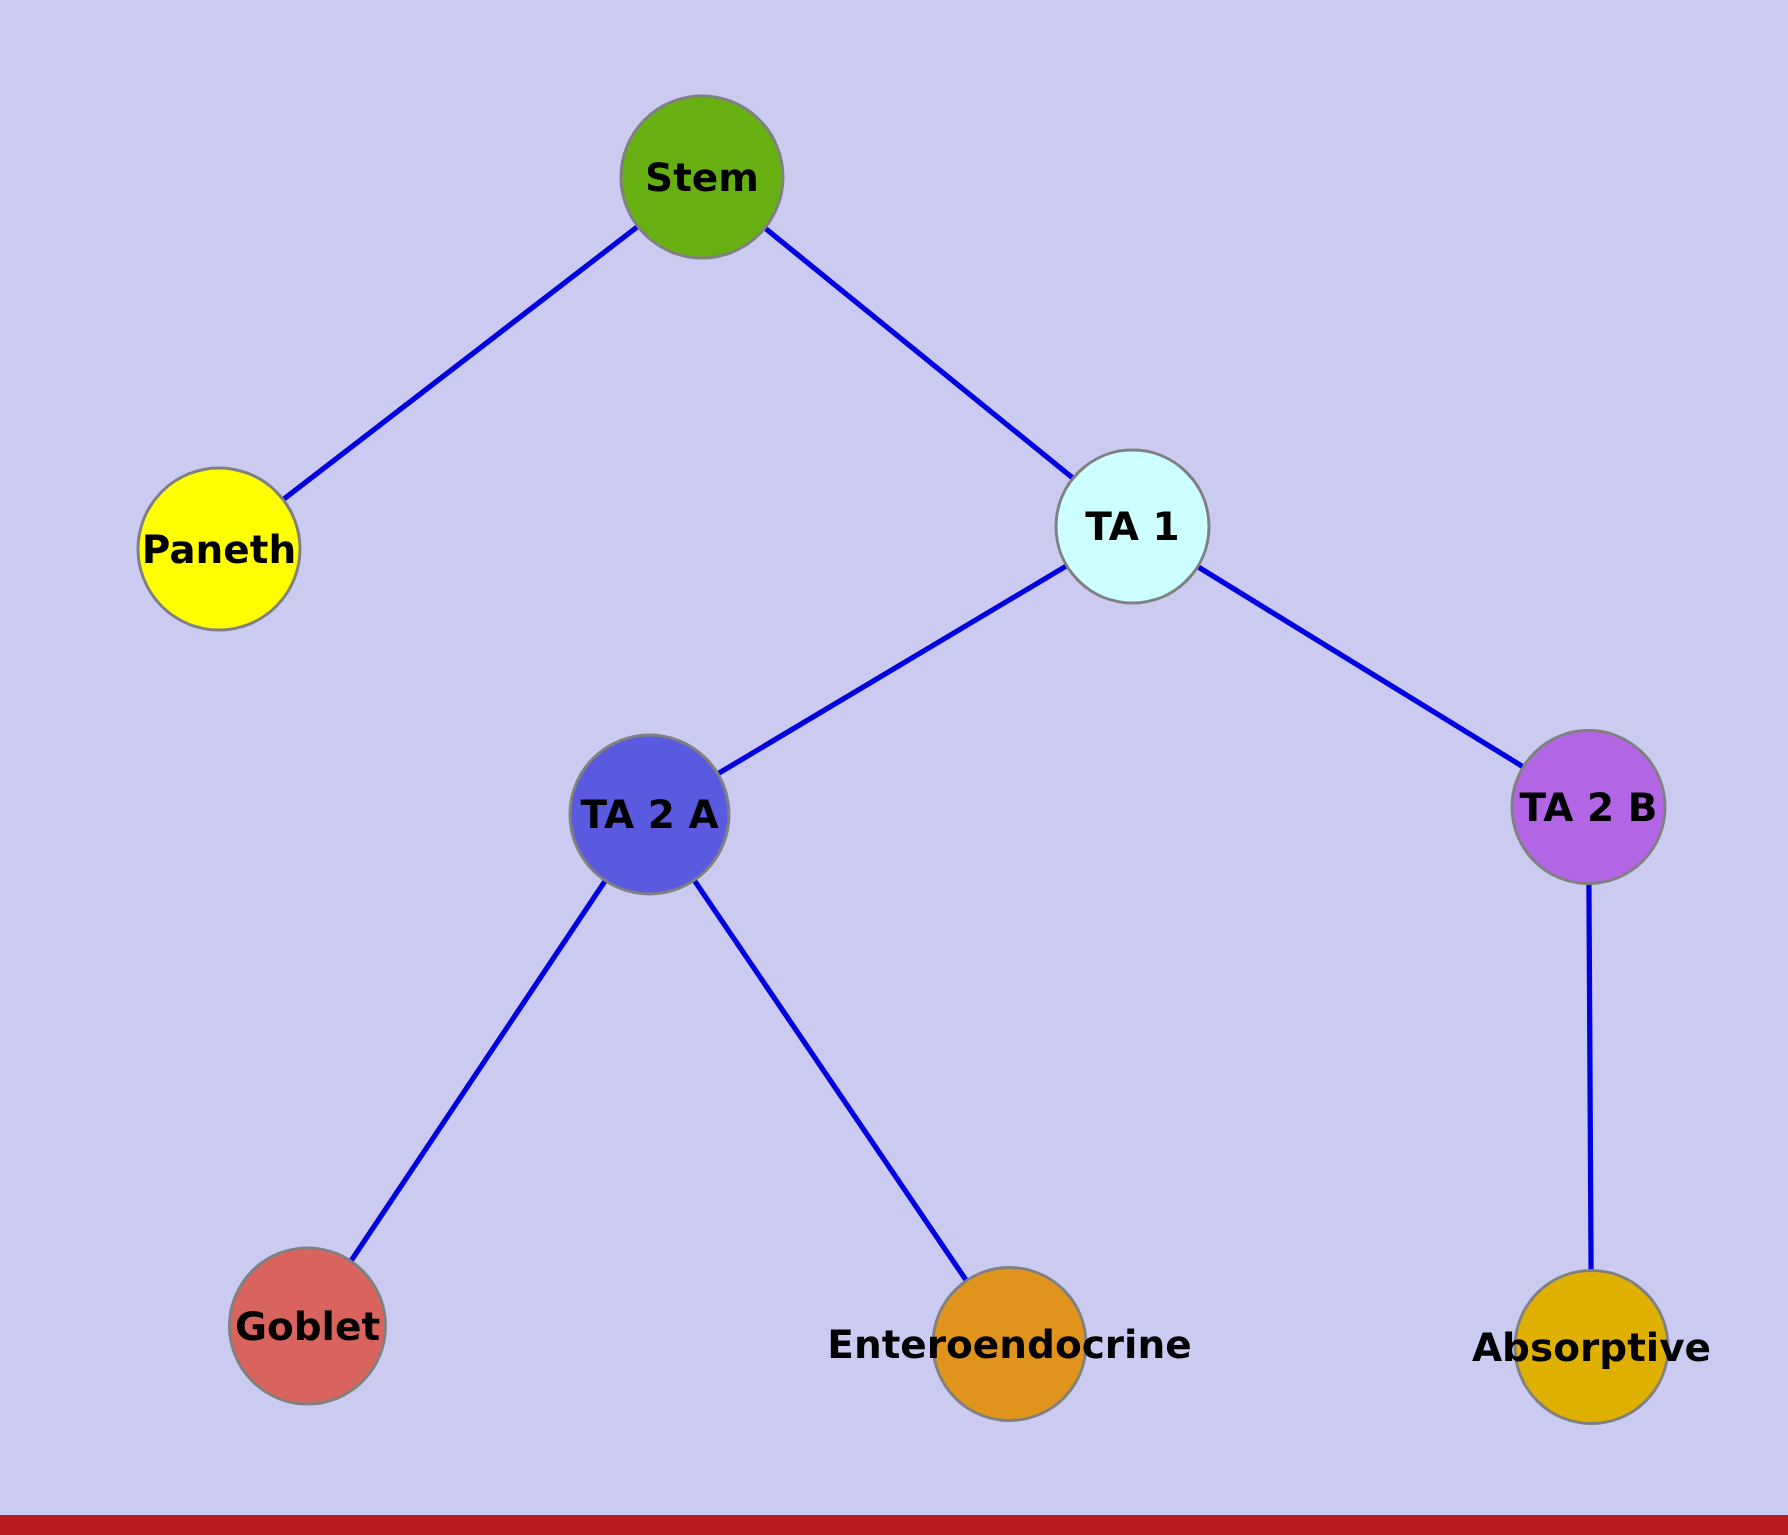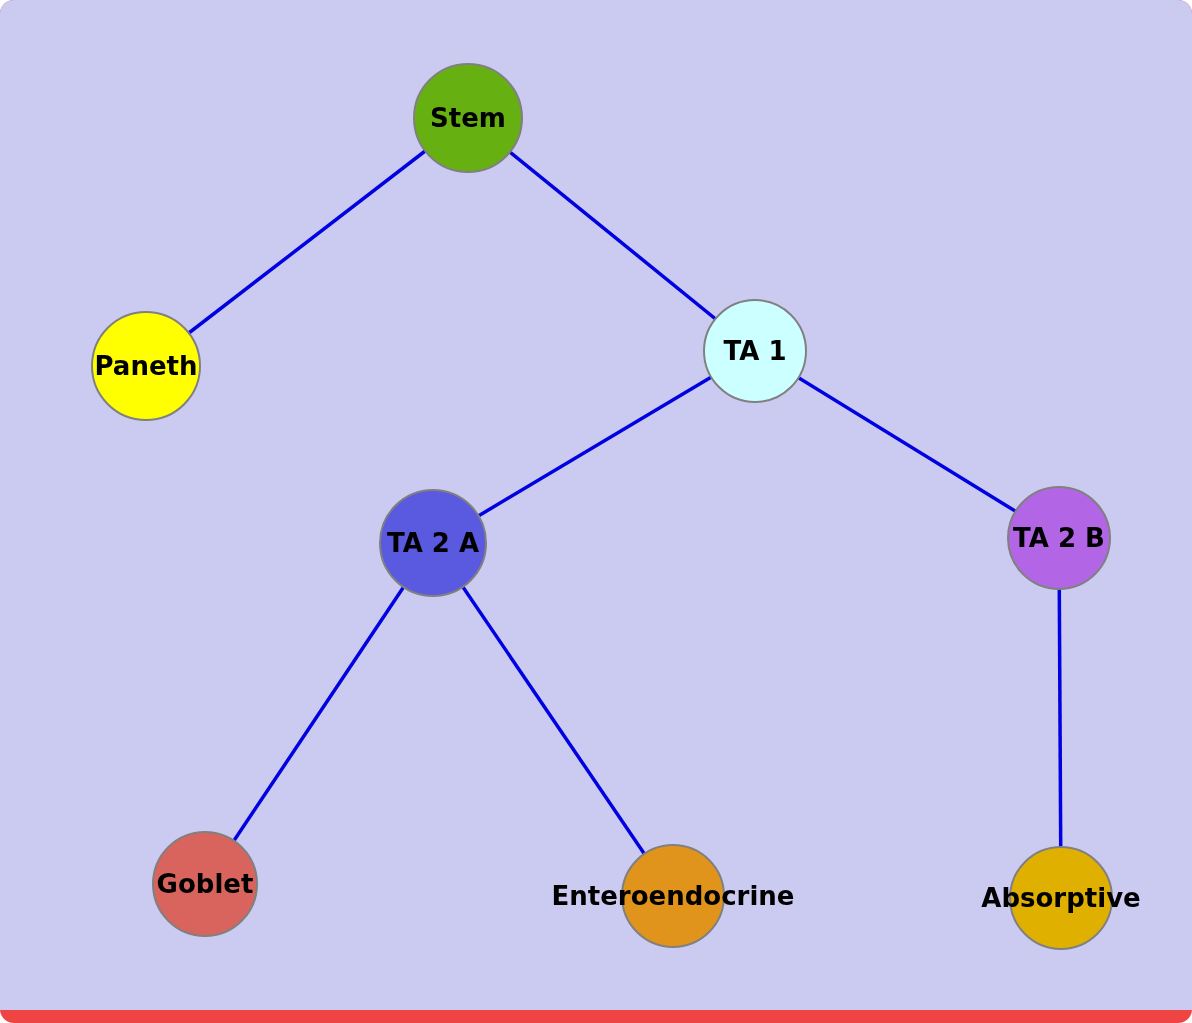--- a/index.html
+++ b/index.html
@@ -4,23 +4,22 @@
 <style>
   html, body {
     margin: 0;
     padding: 0;
     background: #ffffff;
   }
   .diagram-wrap {
     position: relative;
     width: 1192px;
     height: 1023px;
-    background: #ef4444;
+    background: #b91c1c;
     overflow: hidden;
-    border-radius: 14px;
   }
   svg.graph-canvas {
     position: absolute;
     left: 0;
     top: 0;
     display: block;
   }
   svg text.node-label {
     font-family: "DejaVu Sans", "Liberation Sans", sans-serif;
     font-weight: bold;

